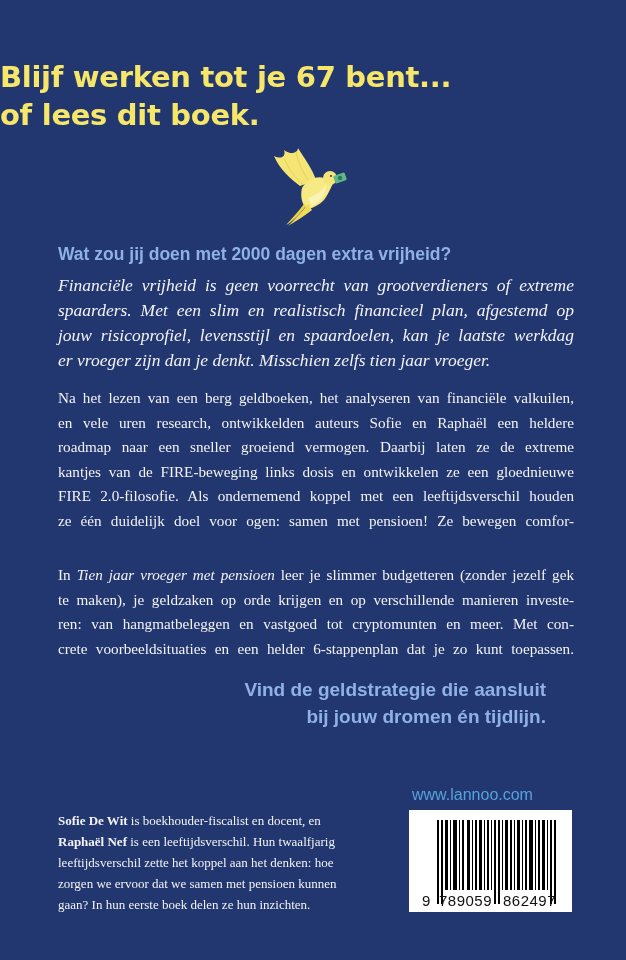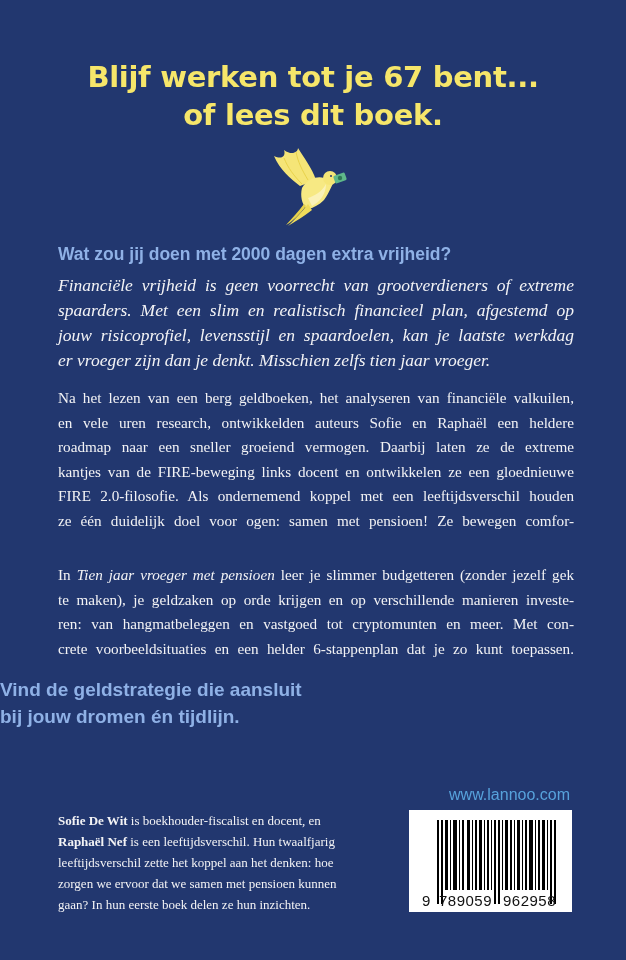--- a/index.html
+++ b/index.html
@@ -1,36 +1,36 @@
 <!DOCTYPE html>
 <html><head>
 <meta charset="utf-8">
 <style>
   html, body { margin:0; padding:0; }
   body { width:626px; height:960px; background:#22376f; position:relative; overflow:hidden;
          font-family:"DejaVu Serif", serif; color:#f3f3f5; }
-  .headline { position:absolute; left:0; width:626px; top:58px; text-align:center;
+  .headline { position:absolute; left:0; width:626px; top:58px; 
               color:#f6e66a; font-family:"DejaVu Sans", sans-serif; font-weight:bold;
               font-size:29px; line-height:38px; letter-spacing:-0.3px; }
   .bird { position:absolute; left:272px; top:148px; width:80px; height:78px; }
   .subhead { position:absolute; left:58px; top:244px; color:#8fb1e6;
              font-family:"Liberation Sans", sans-serif; font-weight:bold; font-size:17.5px; }
   .para { position:absolute; left:58px; width:516px; font-size:15.2px; line-height:24.5px;
           text-align:justify; font-family:"Liberation Serif", serif; }
   .para.p1 { top:273px; font-size:17.5px; line-height:25px;font-style:italic; }
   .para.p2 { top:386px; }
   .para.p3 { top:563px; }
   .para .line { display:block; text-align:justify; text-align-last:justify; white-space:nowrap; }
   .para .line.last { text-align-last:left; }
-  .tagline { position:absolute; left:0; width:546px; top:676px; text-align:left; color:#8fb1e6;
+  .tagline { position:absolute; left:0; width:546px; top:676px; text-align:right; color:#8fb1e6;
              font-family:"Liberation Sans", sans-serif; font-weight:bold; font-size:19px; line-height:27px; }
   .bio { position:absolute; left:58px; top:810px; width:330px; font-family:"Liberation Serif", serif;
          font-size:13px; line-height:21px; }
   .bio .line { display:block; white-space:nowrap; }
-  .url { position:absolute; left:412px; top:786px; width:158px; text-align:right; color:#57a2dc;
+  .url { position:absolute; left:412px; top:786px; width:158px; text-align:left; color:#57a2dc;
          font-family:"Liberation Sans", sans-serif; font-size:16px; }
   .barcode { position:absolute; left:409px; top:810px; width:163px; height:102px; background:#fff; }
   .barcode svg { position:absolute; left:0; top:0; }
   .barcode .digits { position:absolute; left:0; bottom:3px; width:163px; font-family:"Liberation Sans", sans-serif;
                      font-size:15px; color:#111; }
   .barcode .d0 { position:absolute; left:13px; bottom:0; }
   .barcode .d1 { position:absolute; left:30px; bottom:0; letter-spacing:0.5px; }
   .barcode .d2 { position:absolute; left:94px; bottom:0; letter-spacing:0.5px; }
 </style>
 </head>
@@ -68,21 +68,21 @@
     <span class="line">Financiële vrijheid is geen voorrecht van grootverdieners of extreme</span>
     <span class="line">spaarders. Met een slim en realistisch financieel plan, afgestemd op</span>
     <span class="line">jouw risicoprofiel, levensstijl en spaardoelen, kan je laatste werkdag</span>
     <span class="line last">er vroeger zijn dan je denkt. Misschien zelfs tien jaar vroeger.</span>
   </div>
 
   <div class="para p2">
     <span class="line">Na het lezen van een berg geldboeken, het analyseren van financiële valkuilen,</span>
     <span class="line">en vele uren research, ontwikkelden auteurs Sofie en Raphaël een heldere</span>
     <span class="line">roadmap naar een sneller groeiend vermogen. Daarbij laten ze de extreme</span>
-    <span class="line">kantjes van de FIRE-beweging links docent en ontwikkelen ze een gloednieuwe</span>
+    <span class="line">kantjes van de FIRE-beweging links dosis en ontwikkelen ze een gloednieuwe</span>
     <span class="line">FIRE 2.0-filosofie. Als ondernemend koppel met een leeftijdsverschil houden</span>
     <span class="line">ze één duidelijk doel voor ogen: samen met pensioen! Ze bewegen comfor-</span>
   </div>
 
   <div class="para p3">
     <span class="line"><span>In </span><em>Tien jaar vroeger met pensioen</em><span> leer je slimmer budgetteren (zonder jezelf gek</span></span>
     <span class="line">te maken), je geldzaken op orde krijgen en op verschillende manieren investe-</span>
     <span class="line">ren: van hangmatbeleggen en vastgoed tot cryptomunten en meer. Met con-</span>
     <span class="line">crete voorbeeldsituaties en een helder 6-stappenplan dat je zo kunt toepassen.</span>
   </div>
@@ -133,17 +133,17 @@
           <rect x="129" y="10" width="2" height="70"></rect>
         <rect x="133" y="10" width="3" height="70"></rect>
           <rect x="138" y="10" width="1" height="70"></rect>
         <rect x="141" y="10" width="2" height="84"></rect>
           <rect x="145" y="10" width="2" height="84"></rect>
       </g>
     </svg>
     <div class="digits">
       <span class="d0">9</span>
       <span class="d1">789059</span>
-      <span class="d2">962958</span>
+      <span class="d2">862497</span>
     </div>
   </div>
 
 </div>
 
 </body></html>

